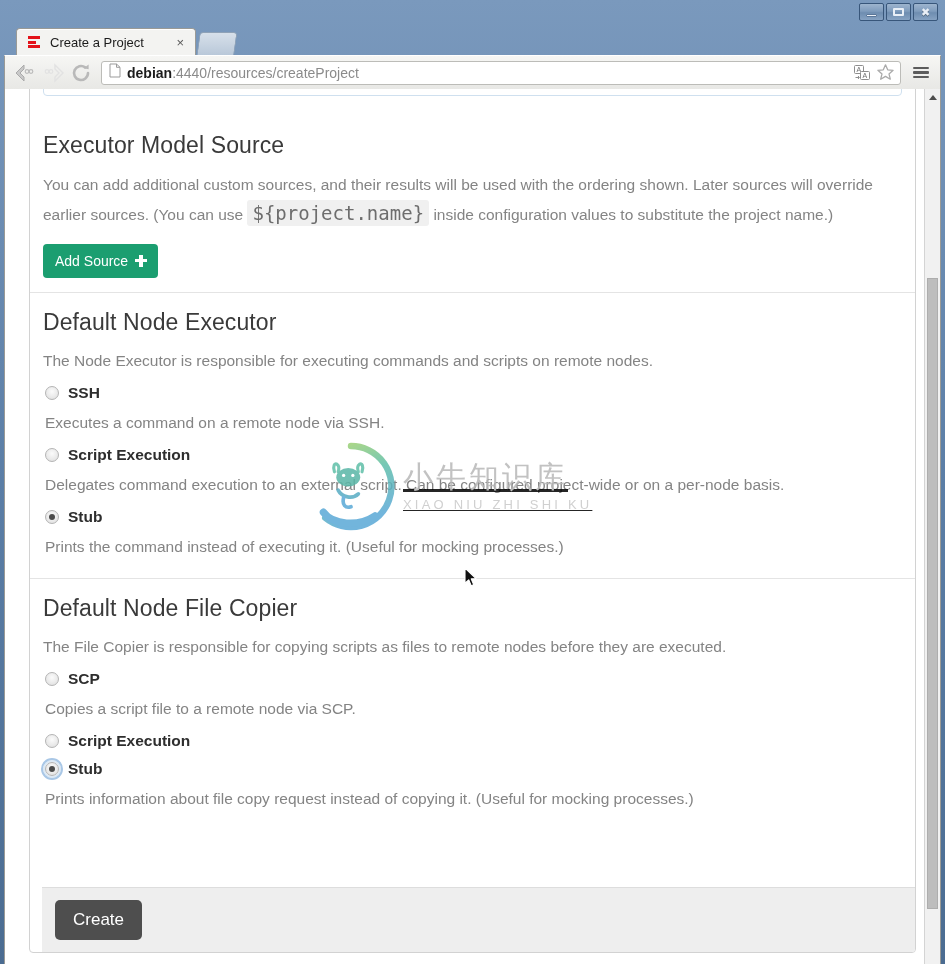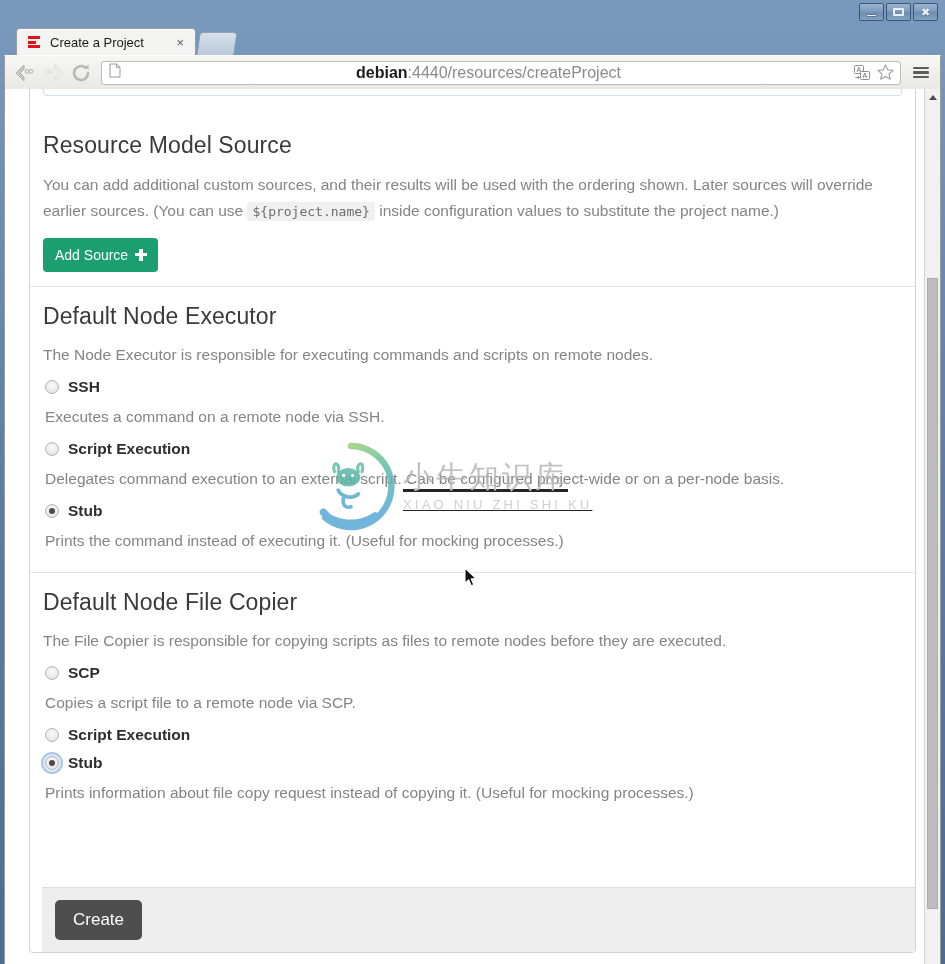--- a/index.html
+++ b/index.html
@@ -134,25 +134,24 @@
     border-radius: 3px;
     margin: 0 6px 0 5px;
     display: flex;
     align-items: center;
     padding: 0 5px 0 7px;
     cursor: text;
   }
   #url-pagedoc { flex: 0 0 12px; margin-right: 6px; }
   #url-text {
     flex: 1 1 auto;
-    font-size: 16px;
+    font-size: 14px;
     white-space: nowrap;
     overflow: hidden;
     line-height: 22px;
-    text-align: center;
   }
   #url-host { color: #1c1c1c; font-weight: bold; }
   #url-path { color: #8b8b8b; }
   .urlbar-icon { flex: 0 0 auto; margin-left: 4px; cursor: pointer; display:flex; align-items:center;}
   #menu-button { width: 24px; height: 24px; display:flex; align-items:center; justify-content:center;
                  cursor: pointer; flex: 0 0 24px; }
   .ham-line { width: 16px; height: 2.5px; background: #5c5c5c; display:block; margin: 2px 0; border-radius:1px;}
 
   
   #viewport {
@@ -241,21 +240,21 @@
     letter-spacing: .1px;
   }
   p.sec-desc {
     font-size: 15.5px;
     color: #848484;
     line-height: 1.68;
     margin-bottom: 10px;
   }
   code.inline-code {
     font-family: "DejaVu Sans Mono", monospace;
-    font-size: 13px;
+    font-size: 19px;
     background: #f0f0f0;
     color: #6d6d6d;
     padding: 2px 5px;
     border-radius: 3px;
     white-space: nowrap;
   }
   .btn-green {
     display: inline-flex;
     align-items: center;
     gap: 7px;
@@ -463,21 +462,21 @@
   <div id="viewport">
 
     <div id="page">
       <div id="content-wrap">
 
         <div id="card">
 
           <div id="cut-input"></div>
 
           <div class="section first" style="margin-top:28px;">
-            <h2 class="sec-title">Resource Model Source</h2>
+            <h2 class="sec-title">Executor Model Source</h2>
             <p class="sec-desc"><span>You can add additional custom sources, and their results will be used with the ordering shown. Later sources will override earlier sources. (You can use </span><code class="inline-code">${project.name}</code><span> inside configuration values to substitute the project name.)</span></p>
             <button class="btn-green">
               <span>Add Source</span>
               <span class="plus-ico"></span>
             </button>
           </div>
 
           <div class="section">
             <h2 class="sec-title">Default Node Executor</h2>
             <p class="sec-desc" style="margin-bottom:2px;">The Node Executor is responsible for executing commands and scripts on remote nodes.</p>

